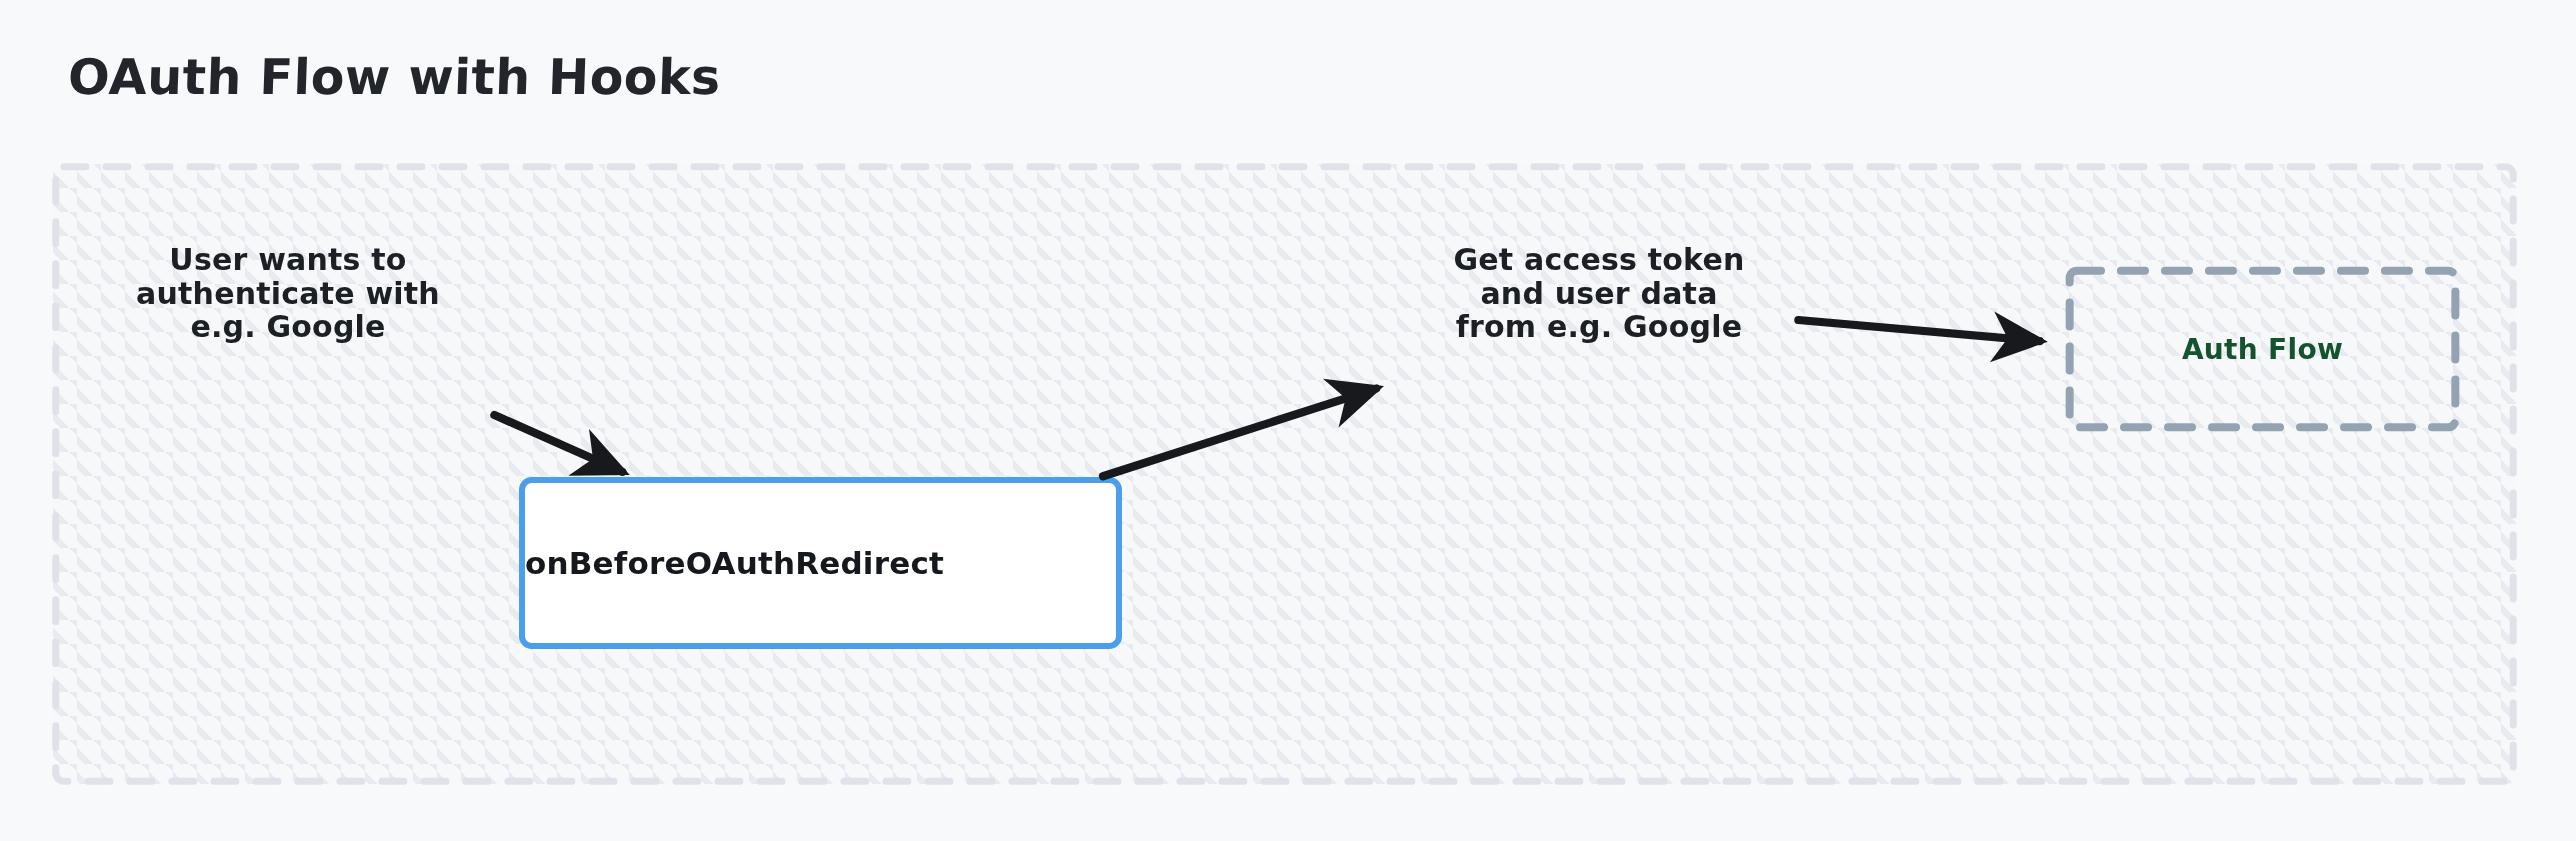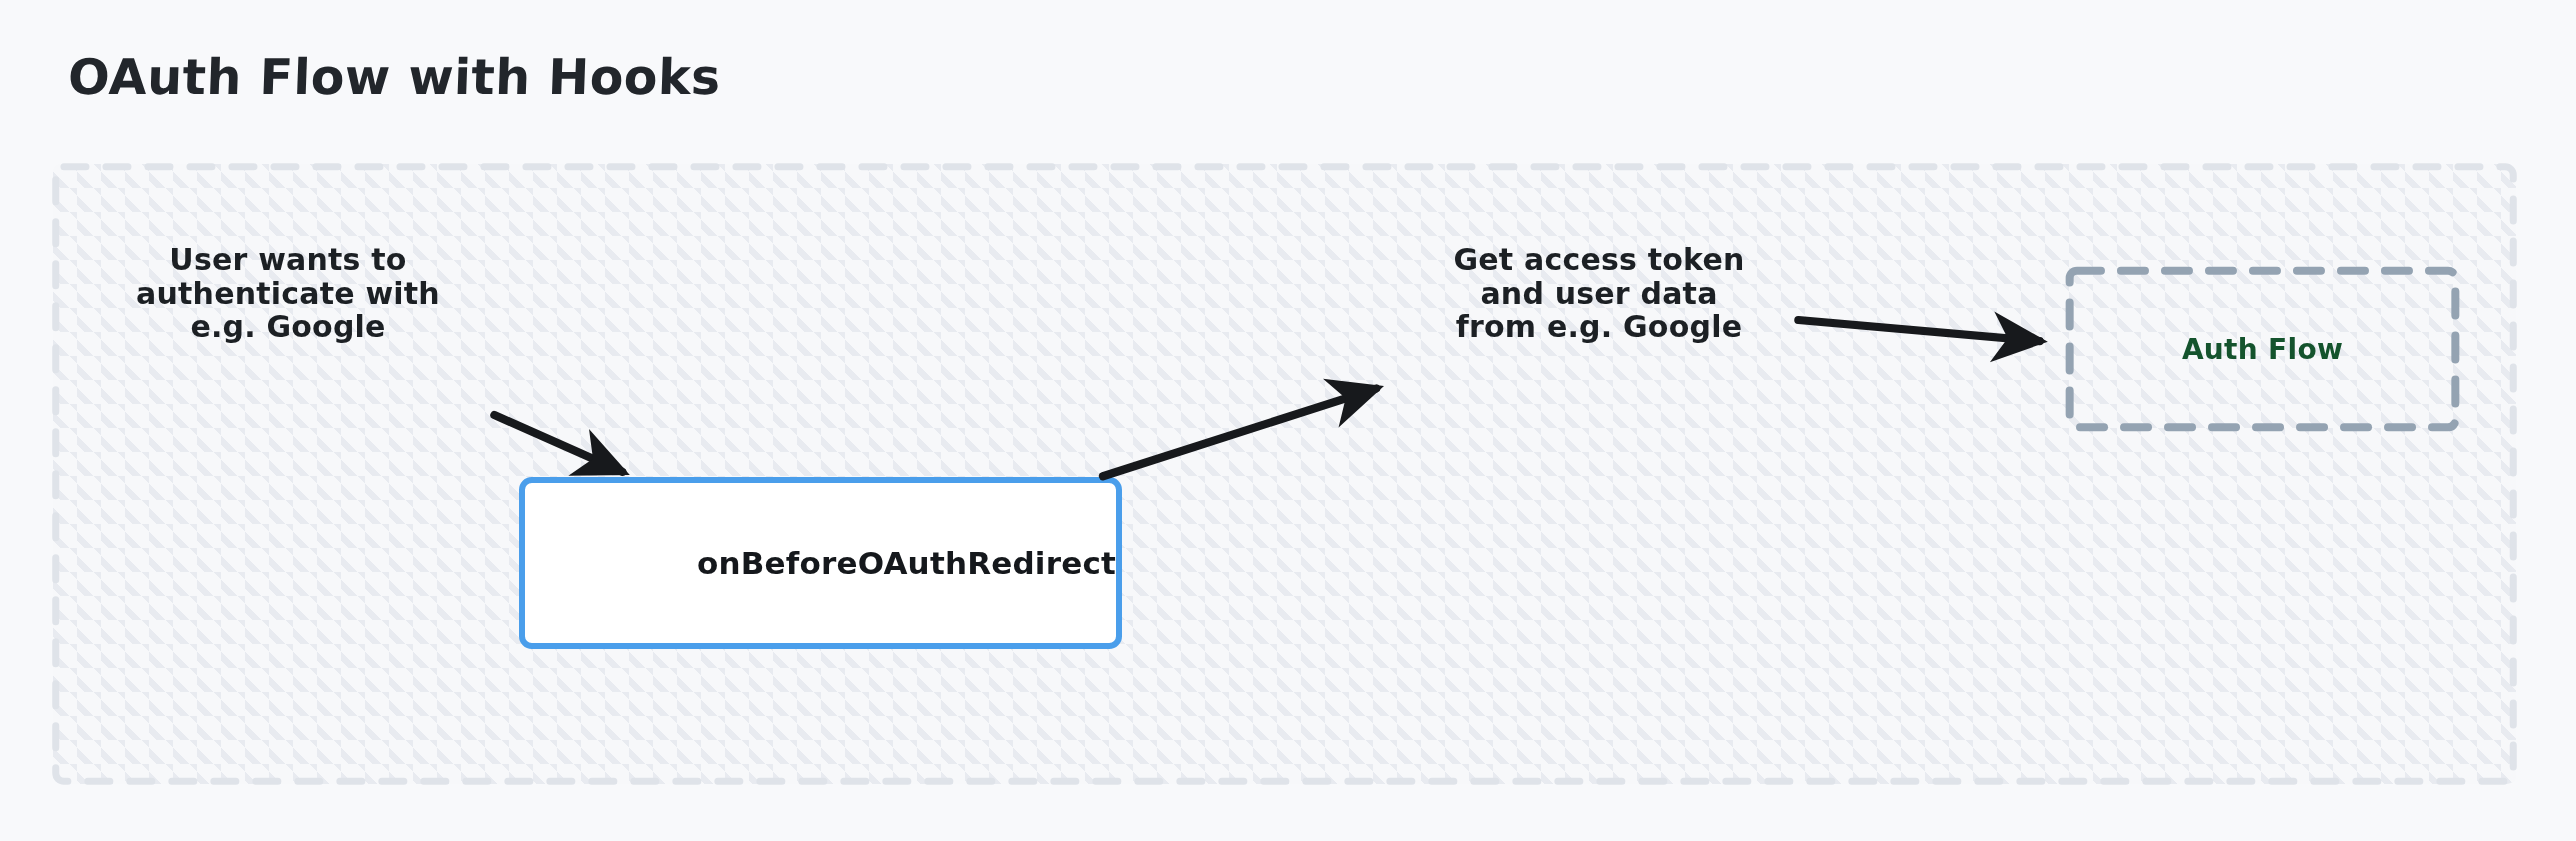--- a/index.html
+++ b/index.html
@@ -98,21 +98,21 @@
     left: 519px;
     top: 477px;
     width: 603px;
     height: 172px;
     box-sizing: border-box;
     background: #ffffff;
     border: 6.4px solid #4a9eeb;
     border-radius: 12.8px;
     display: flex;
     align-items: center;
-    justify-content: flex-end;
+    justify-content: flex-start;
   }
   .hook-node-label {
     font-family: "DejaVu Sans", sans-serif;
     font-weight: 700;
     font-size: 31px;
     color: #15181c;
     letter-spacing: 0.2px;
     white-space: nowrap;
   }
 

